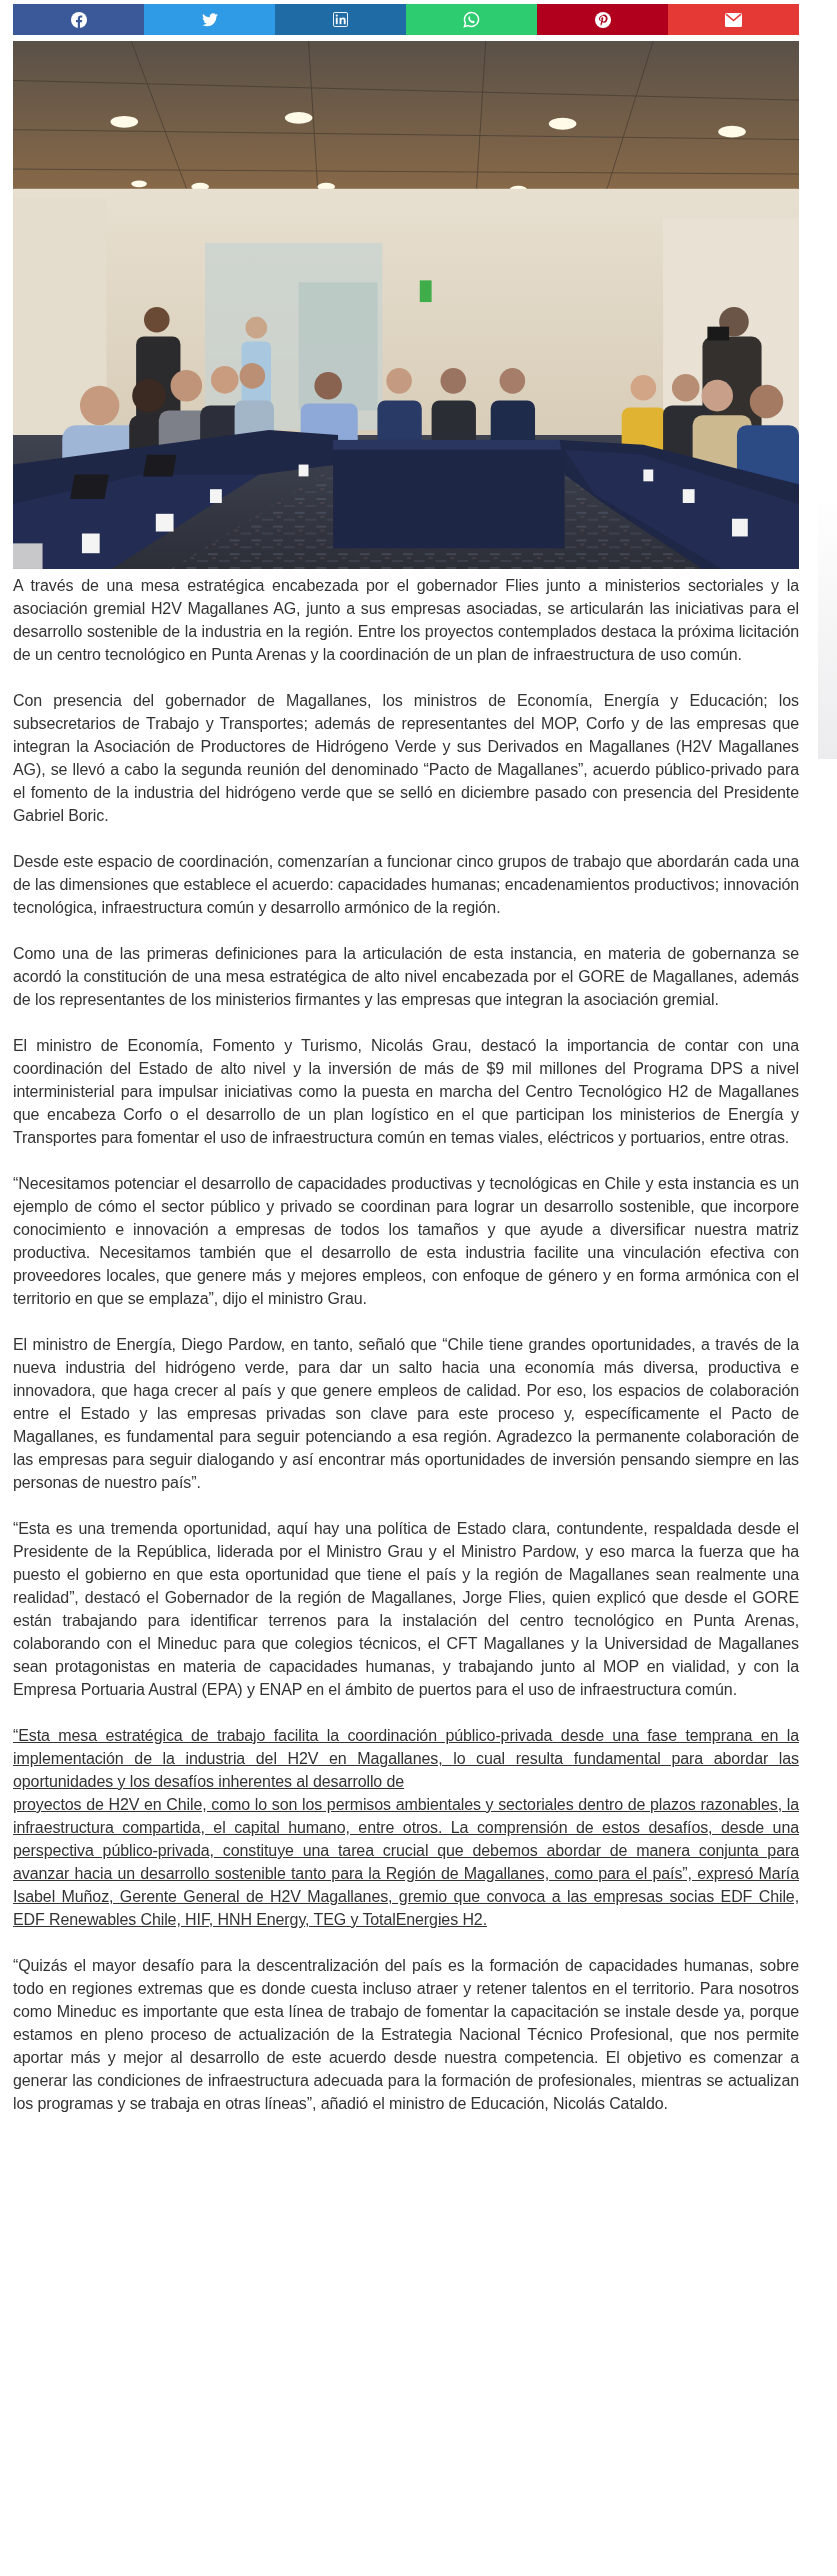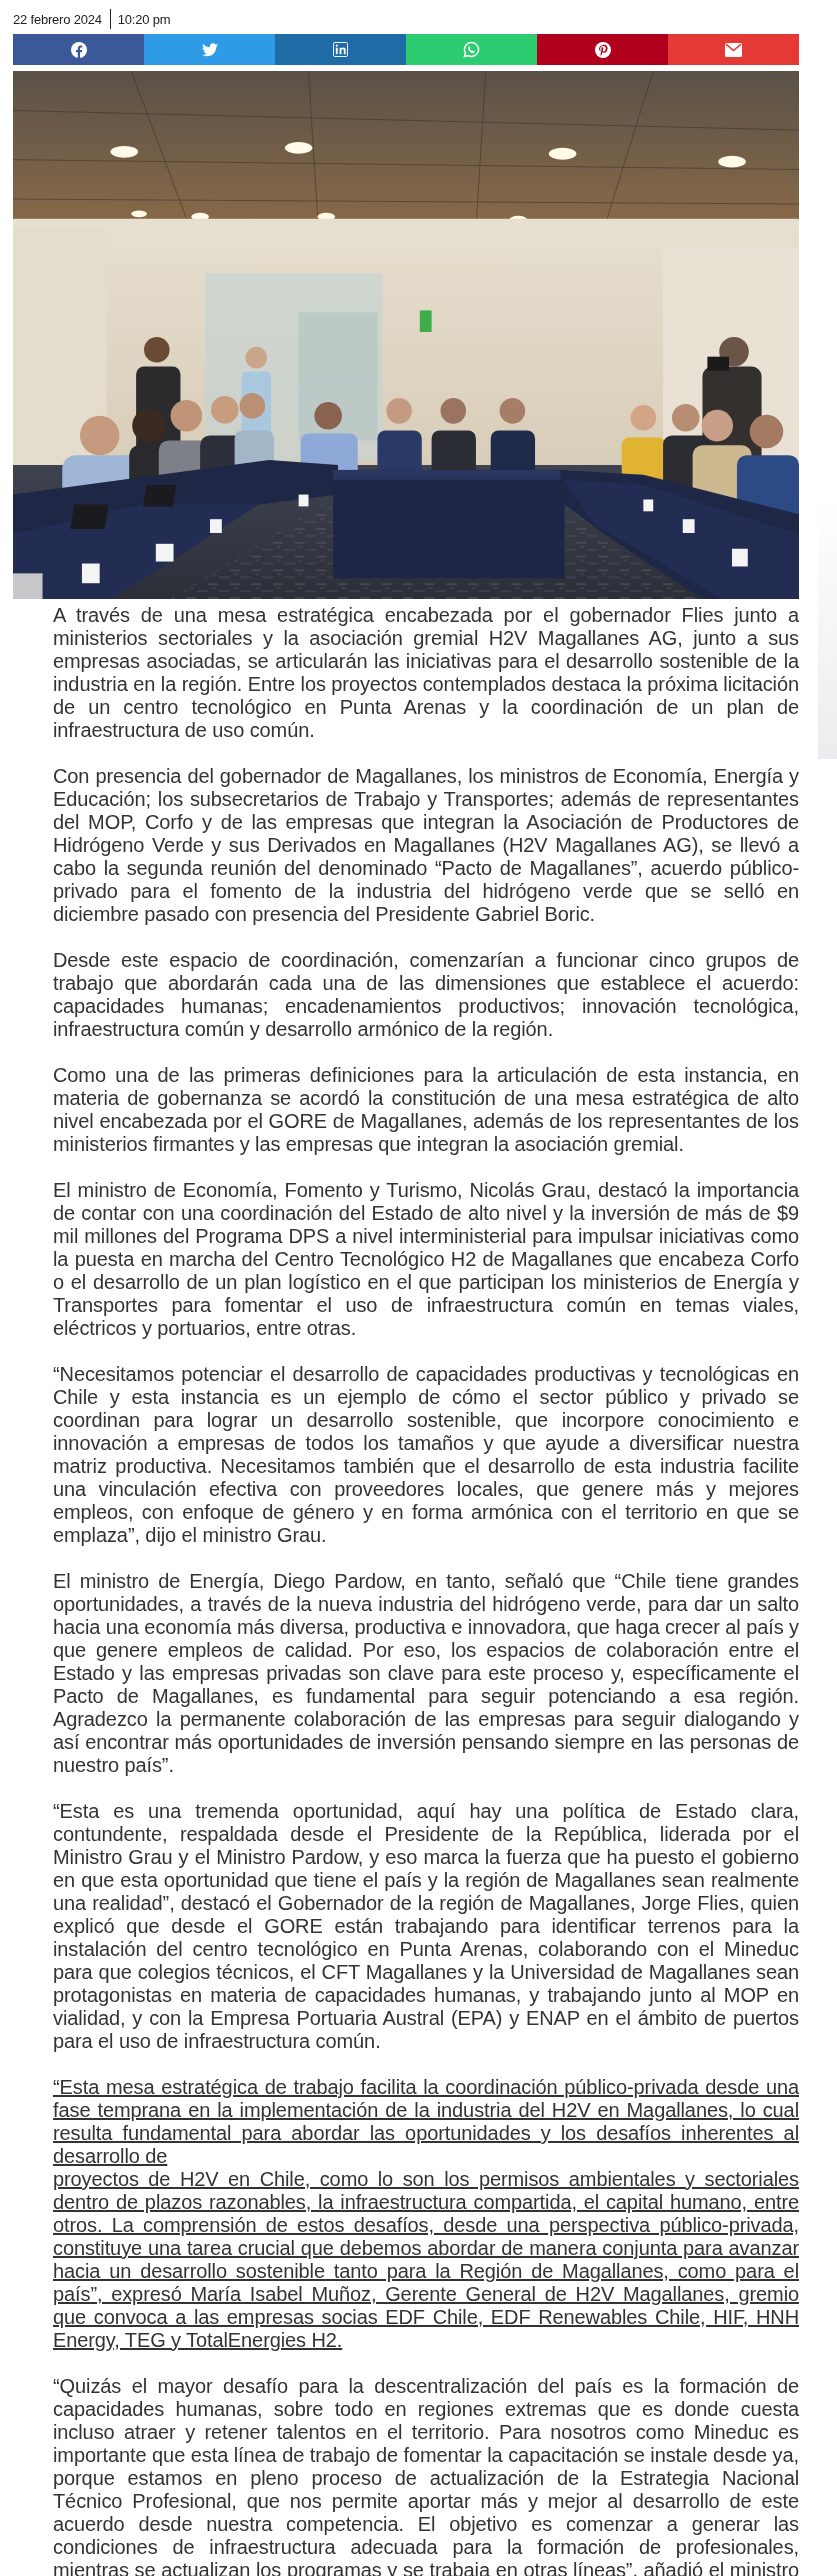--- a/index.html
+++ b/index.html
@@ -62,47 +62,41 @@
     margin-top: 6px;
     width: 786px;
     height: 528px;
     position: relative;
     overflow: hidden;
     background: #2a2a30;
   }
   .photo svg { display: block; }
   .body-text {
     margin-top: 5px;
-    font-size: 20px;
+    font-size: 16px;
     line-height: 23px;
     color: #333333;
     text-align: justify;
     letter-spacing: -0.1px;
-    margin-left: 40px;
   }
   .body-text p { margin-bottom: 23px; }
   .side-fade {
     position: absolute;
     left: 818px;
     top: 493px;
     width: 20px;
     height: 266px;
     background: linear-gradient(to bottom, rgba(240,240,242,0), rgba(236,236,238,1));
   }
 </style>
 </head>
 <body>
 
 <div class="article">
 
-  <div class="meta">
-    <span>22 febrero 2024</span>
-    <span class="sep"></span>
-    <span>10:20 pm</span>
-  </div>
 
   <div class="share-bar">
     <div class="share-btn" title="facebook" style="background: rgb(59, 89, 152);">
       <span>
         <svg width="16" height="16" viewBox="0 0 16 16">
             <circle cx="8" cy="8" r="8" fill="#fff"></circle>
             <path d="M9 16V10.2h1.9l.3-2.2H9V6.6c0-.6.2-1.1 1.1-1.1h1.2V3.6c-.2 0-.9-.1-1.7-.1-1.7 0-2.8 1-2.8 2.9V8H5v2.2h1.8V16z" fill="#3b5998"></path>
           </svg>
       </span>
     </div>

